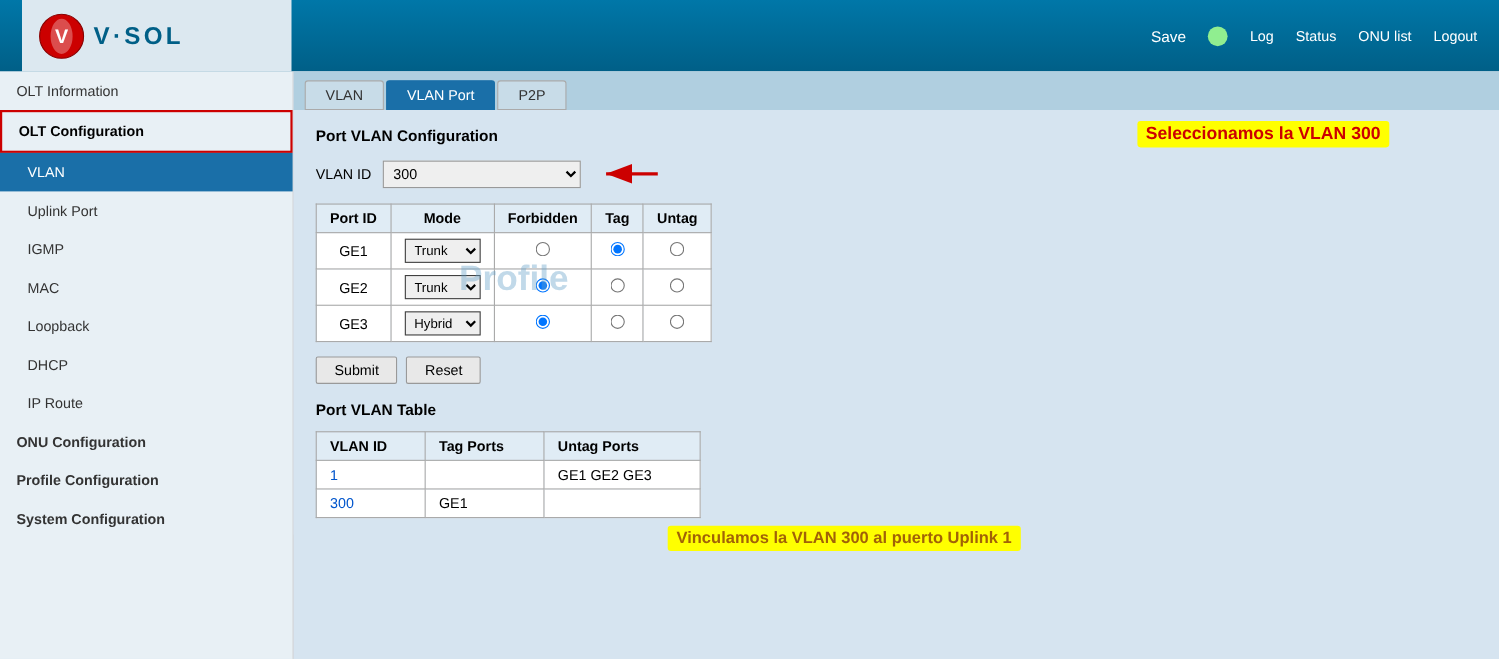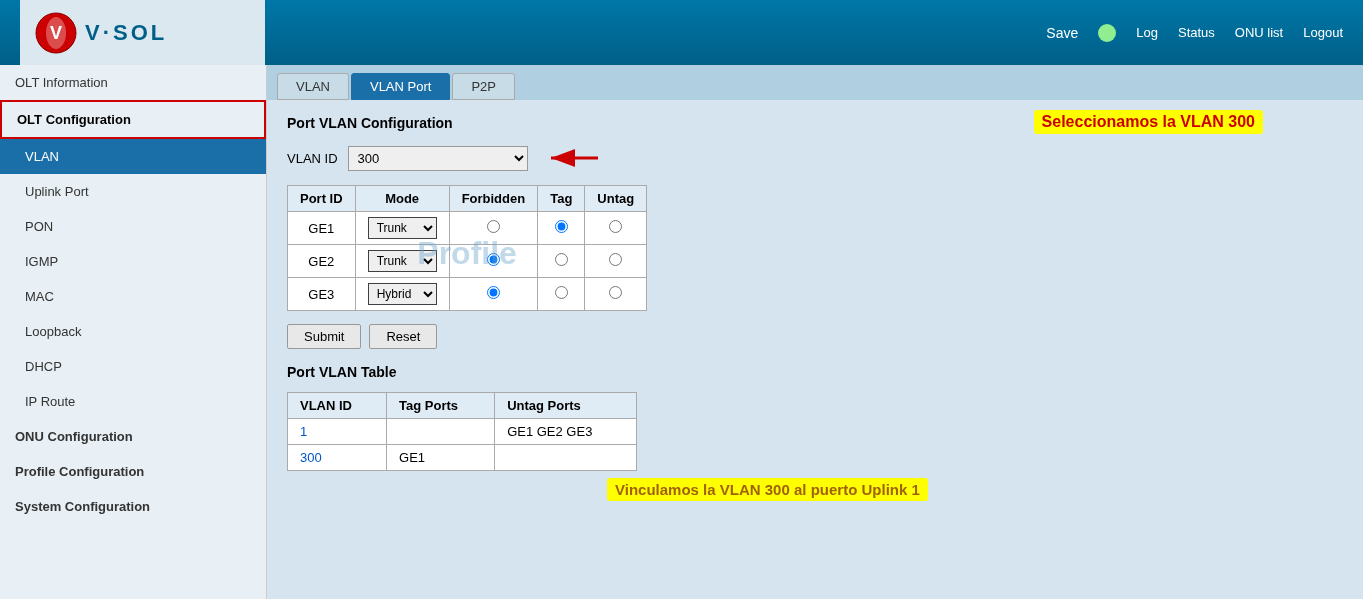--- a/index.html
+++ b/index.html
@@ -241,21 +241,20 @@
   </div>
 </div>
 
 <div class="layout">
 
   <div class="sidebar">
     <div class="sidebar-item">OLT Information</div>
     <div class="sidebar-item active-parent">OLT Configuration</div>
     <div class="sidebar-item active-child">VLAN</div>
     <div class="sidebar-item child">Uplink Port</div>
-    <div class="sidebar-item child">PON</div>
     <div class="sidebar-item child">IGMP</div>
     <div class="sidebar-item child">MAC</div>
     <div class="sidebar-item child">Loopback</div>
     <div class="sidebar-item child">DHCP</div>
     <div class="sidebar-item child">IP Route</div>
     <div class="sidebar-item section-header">ONU Configuration</div>
     <div class="sidebar-item section-header">Profile Configuration</div>
     <div class="sidebar-item section-header">System Configuration</div>
   </div>
 

